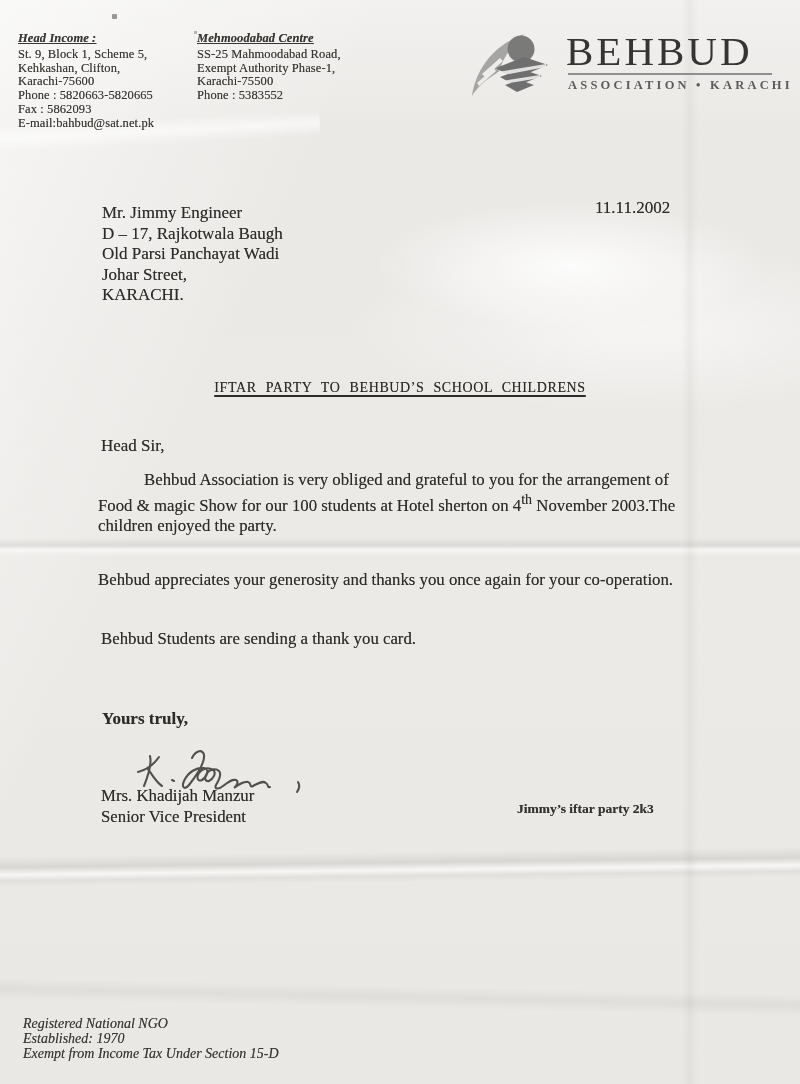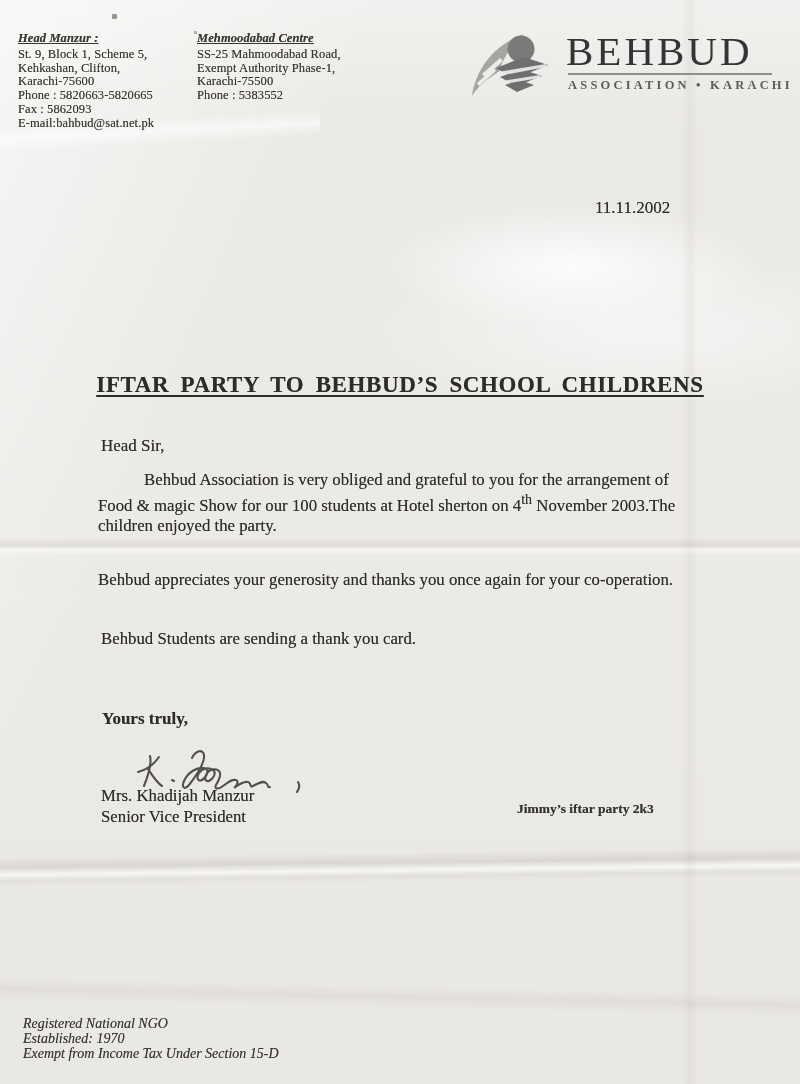--- a/index.html
+++ b/index.html
@@ -37,21 +37,21 @@
   .logo{position:absolute;left:466px;top:24px;width:326px;height:84px;display:flex;align-items:flex-start;}
   .logo-mark{width:96px;height:80px;flex:0 0 auto;}
   .logo-text{margin-left:4px;padding-top:8px;}
   .logo-name{font-size:41px;line-height:38px;font-weight:normal;letter-spacing:3px;color:#343434;}
   .logo-rule{height:2px;background:#8f8f8f;margin:3px 0 3px 2px;width:204px;}
   .logo-sub{font-size:12.5px;font-weight:bold;letter-spacing:3.2px;color:#5b5b5b;margin-left:2px;white-space:nowrap;}
 
   
   .date{position:absolute;left:595px;top:198px;font-size:17px;}
   .recipient{position:absolute;left:102px;top:203px;font-size:17px;line-height:20.5px;}
-  .subject{position:absolute;left:0;top:372px;width:800px;text-align:center;font-size:23px;font-weight:bold;
+  .subject{position:absolute;left:0;top:380px;width:800px;text-align:center;font-size:14px;font-weight:normal;
     letter-spacing:.6px;word-spacing:5px;}
   .subject span{text-decoration:underline;text-underline-offset:3px;text-decoration-thickness:1.6px;}
   .salutation{position:absolute;left:101px;top:436px;font-size:17px;}
   .para{position:absolute;font-size:16.8px;line-height:20.2px;color:#2d2c2a;}
   .p1{left:98px;top:470px;width:578px;text-indent:46px;}
   .p2{left:98px;top:570px;width:600px;}
   .p3{left:101px;top:629px;width:600px;}
   .closing{position:absolute;left:102px;top:709px;font-size:17px;font-weight:bold;}
   .sig{position:absolute;left:126px;top:742px;width:200px;height:58px;}
   .signer{position:absolute;left:101px;top:786px;font-size:16.8px;line-height:20.5px;}
@@ -69,21 +69,21 @@
 
   <div class="crease tl"></div>
   <div class="crease h1"></div>
   <div class="crease h2"></div>
   <div class="crease h3"></div>
   <div class="crease v1"></div>
   <div class="speck"></div>
   <div class="speck2"></div>
 
   <div class="addr left scan-ink">
-    <div class="ttl">Head Manzur :</div>
+    <div class="ttl">Head Income :</div>
     <div>St. 9, Block 1, Scheme 5,</div>
     <div>Kehkashan, Clifton,</div>
     <div>Karachi-75600</div>
     <div>Phone : 5820663-5820665</div>
     <div>Fax : 5862093</div>
     <div>E-mail:bahbud@sat.net.pk</div>
   </div>
 
   <div class="addr mid scan-ink">
     <div class="ttl">Mehmoodabad Centre</div>
@@ -107,20 +107,27 @@
     </svg>
     <div class="logo-text">
       <div class="logo-name">BEHBUD</div>
       <div class="logo-rule"></div>
       <div class="logo-sub">ASSOCIATION • KARACHI</div>
     </div>
   </div>
 
   <div class="date scan-ink">11.11.2002</div>
 
+  <div class="recipient scan-ink">
+    <div>Mr. Jimmy Engineer</div>
+    <div>D – 17, Rajkotwala Baugh</div>
+    <div>Old Parsi Panchayat Wadi</div>
+    <div>Johar Street,</div>
+    <div>KARACHI.</div>
+  </div>
 
   <div class="subject scan-ink">
     <span>IFTAR PARTY TO BEHBUD’S SCHOOL CHILDRENS</span>
   </div>
 
   <div class="salutation scan-ink">Head Sir,</div>
 
   <div class="para p1 scan-ink">
     <span>Behbud Association is very obliged and grateful to you for the arrangement of Food &amp; magic Show for our 100 students at Hotel sherton on 4</span><sup>th</sup><span> November 2003.The children enjoyed the party.</span>
   </div>

